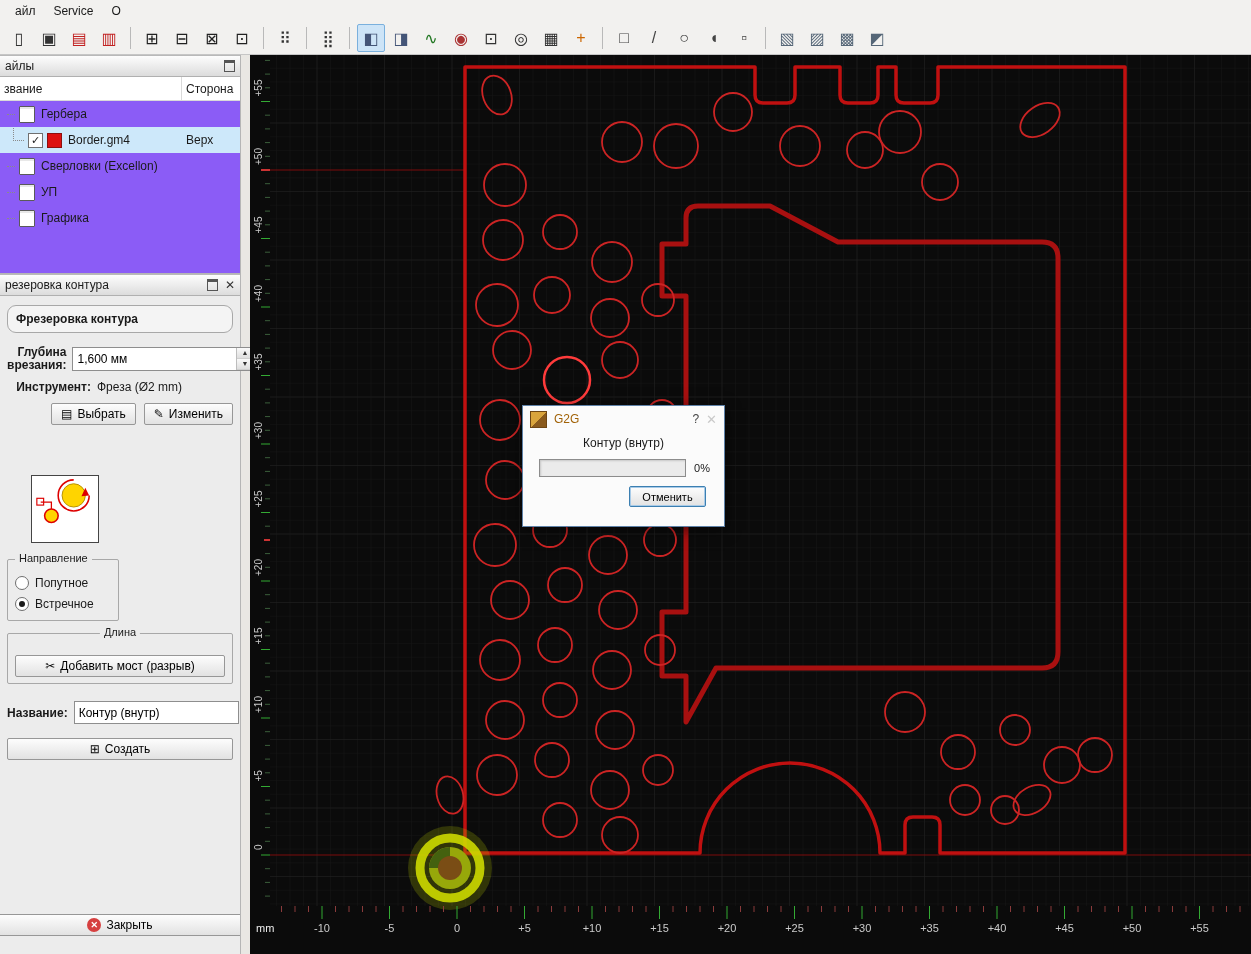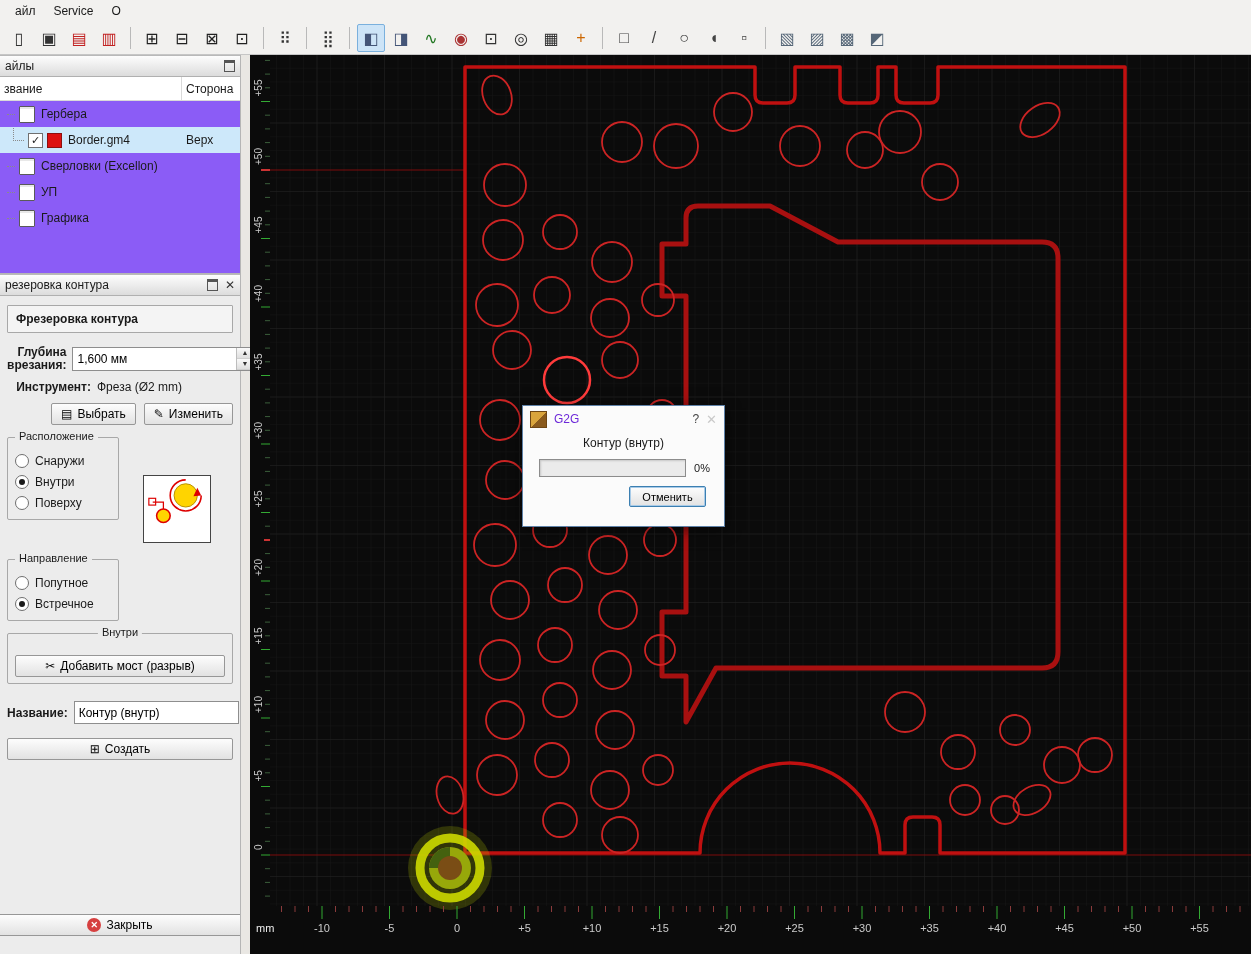--- a/index.html
+++ b/index.html
@@ -32,21 +32,21 @@
   .file-row .dash{width:8px;border-top:1px dotted #8a8a8a;margin:0 4px 0 3px}
   .file-row .elbow{width:10px;height:12px;border-left:1px dotted #8a8a8a;border-bottom:1px dotted #8a8a8a;margin:-10px 4px 2px 9px}
   .ficon{width:14px;height:15px;background:#fff;border:1px solid #5a5a5a;border-radius:1px;margin-right:6px;
          box-shadow:inset 0 2px 0 #e8e8e8}
   .cb{width:13px;height:13px;background:#fff;border:1px solid #707070;margin-right:4px;font-size:11px;line-height:12px;text-align:center;color:#222}
   .swatch{width:13px;height:13px;border:1px solid #8d0f0f;margin-right:6px}
   .file-row .lbl{flex:1}
   .file-row .side{width:54px;padding-left:4px}
   
   #mill-body{padding:0 7px}
-  .headbox{margin:9px 0 0 0;border:1px solid #a8a8a8;border-radius:1px;background:#f4f4f4;
+  .headbox{margin:9px 0 0 0;border:1px solid #a8a8a8;border-radius:9px;background:#f4f4f4;
            padding:6px 8px;font-weight:bold;font-size:12px}
   .frow{display:flex;align-items:center;margin-top:13px}
   .flabel{width:84px;text-align:right;font-weight:bold;padding-right:6px;line-height:13px}
   .spinbox{flex:1;display:flex;align-items:stretch;height:22px;border:1px solid #8e8e8e;background:#fff}
   .spinbox input{flex:1;border:0;outline:0;padding:0 4px;font:12px "Liberation Sans",sans-serif;min-width:0}
   .spin{width:15px;display:flex;flex-direction:column;border-left:1px solid #bdbdbd}
   .spin span{flex:1;font-size:7px;line-height:9px;text-align:center;background:linear-gradient(#fafafa,#dedede);border-bottom:1px solid #cfcfcf;color:#333}
   .valrow{margin-top:8px;display:flex;align-items:center}
   .btn{background:linear-gradient(#fdfdfd,#e2e2e2);border:1px solid #979797;border-radius:2px;height:22px;
        display:inline-flex;align-items:center;justify-content:center;gap:5px;padding:0 9px;font-size:12px;cursor:default}
@@ -65,21 +65,21 @@
   #close-bar .btn{width:100%;border-left:0;border-right:0;border-radius:0}
   .redx{width:14px;height:14px;border-radius:50%;background:#d64040;color:#fff;font-size:9px;line-height:14px;text-align:center;font-weight:bold}
   
   #canvas-wrap{position:absolute;left:250px;top:55px;width:1001px;height:899px;background:#0b0b0b}
   #cad-svg{display:block}
   
   #dialog{position:absolute;left:522px;top:405px;width:201px;height:120px;background:#fbfbfb;
           border:1px solid #5f82a8;box-shadow:0 3px 14px rgba(0,0,0,.55);z-index:20}
   #dlg-title{height:26px;display:flex;align-items:center;padding:0 7px;gap:7px}
   #g2g-logo{width:15px;height:15px;background:linear-gradient(135deg,#d9a43c 0 50%,#8a5a1d 50% 100%);border:1px solid #6e4614}
-  #dlg-title .t{font-size:12px;color:#6d28d9}
+  #dlg-title .t{font-size:12px;color:#a16207}
   #dlg-title .sp{flex:1}
   #dlg-help{color:#444;font-size:12px}
   #dlg-close{color:#c9c9c9;font-size:13px}
   #dlg-msg{text-align:center;font-size:12px;margin-top:4px}
   #dlg-prog-row{display:flex;align-items:center;margin:9px 14px 0 16px;gap:8px}
   #dlg-prog{flex:1;height:16px;border:1px solid #8c8c8c;background:#ebebeb;box-shadow:inset 1px 1px 2px rgba(0,0,0,.15)}
   #dlg-pct{font-size:11px}
   #dlg-btn-row{display:flex;justify-content:center;margin-top:9px;padding-left:88px}
   #dlg-cancel{border:1px solid #3c7fb1;box-shadow:0 0 0 1px #a8cbe8 inset;height:21px;padding:0 12px;font-size:11px}
 </style>
@@ -262,35 +262,20 @@
           <span class="bic">▤</span>
           <span>Выбрать</span>
         </button>
         <button class="btn">
           <span class="bic">✎</span>
           <span>Изменить</span>
         </button>
       </div>
 
       <div id="loc-row">
-        <div class="gbox" style="width:96px">
-          <span class="legend">Расположение</span>
-          <div class="radio-row">
-            <span class="radio"></span>
-            <span>Снаружи</span>
-          </div>
-          <div class="radio-row">
-            <span class="radio sel"></span>
-            <span>Внутри</span>
-          </div>
-          <div class="radio-row">
-            <span class="radio"></span>
-            <span>Поверху</span>
-          </div>
-        </div>
         <div id="loc-diagram">
           <svg viewBox="0 0 66 66" width="64" height="64">
             <circle cx="43" cy="20" r="12" fill="#ffd400" stroke="#b78f00"></circle>
             <path d="M43 4 A16 16 0 1 0 59 20" stroke="#dd0000" fill="none" stroke-width="1.6"></path>
             <path d="M55 12 L59 20 L51 21 Z" fill="#dd0000"></path>
             <circle cx="20" cy="41" r="7" fill="#ffd400" stroke="#dd0000" stroke-width="1.6"></circle>
             <path d="M9 27 H20 V34" stroke="#dd0000" fill="none" stroke-width="1.3"></path>
             <rect x="5" y="23" width="7" height="7" fill="none" stroke="#dd0000" stroke-width="1.2"></rect>
           </svg>
         </div>
@@ -302,21 +287,21 @@
           <span class="radio"></span>
           <span>Попутное</span>
         </div>
         <div class="radio-row">
           <span class="radio sel"></span>
           <span>Встречное</span>
         </div>
       </div>
 
       <div class="gbox centerleg">
-        <span class="legend">Внутри</span>
+        <span class="legend">Длина</span>
         <button class="btn wide" style="margin-top:9px">
           <span class="bic">✂</span>
           <span>Добавить мост (разрыв)</span>
         </button>
       </div>
 
       <div class="frow" style="margin-top:17px">
         <span style="font-weight:bold;padding-right:6px">Название:</span>
         <span class="spinbox" style="height:21px">
           <input value="Контур (внутр)" style="">

